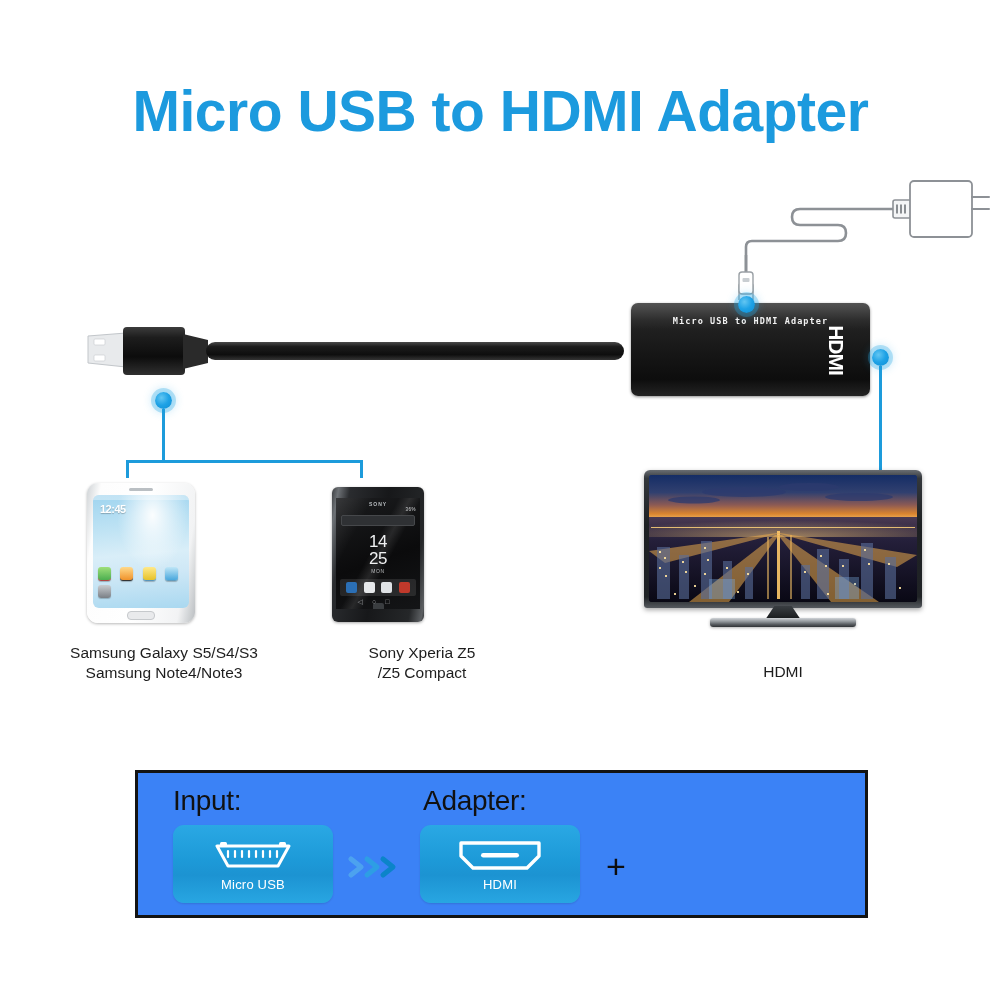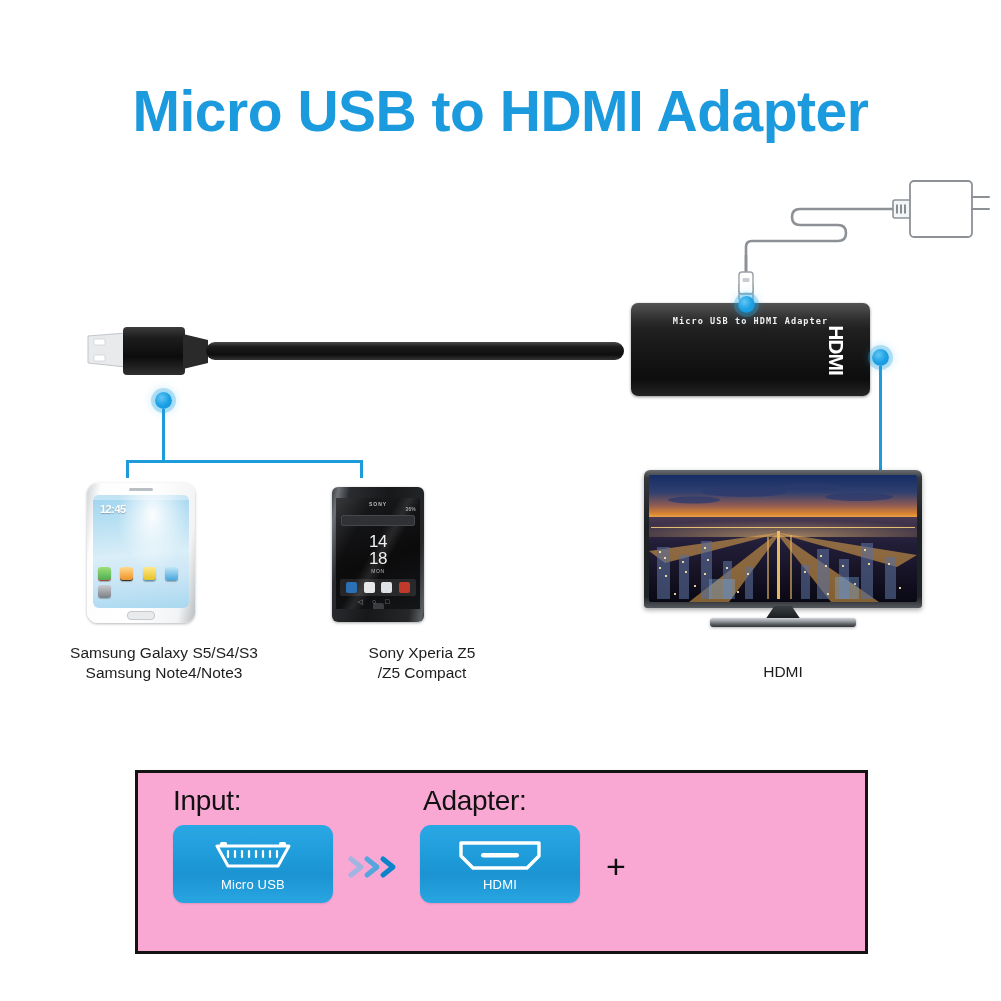--- a/index.html
+++ b/index.html
@@ -199,23 +199,23 @@
   }
   #tv .stand-base{
     position:absolute;left:50%;top:148px;transform:translateX(-50%);
     width:146px;height:9px;border-radius:3px;
     background:linear-gradient(180deg,#cfd3d7 0%,#8d9296 42%,#5a5e62 70%,#2f3235 100%);
     box-shadow:0 1px 3px rgba(0,0,0,.3);
   }
 
   
   #legend{
-    left:135px;top:770px;width:733px;height:184px;
+    left:135px;top:770px;width:733px;height:148px;
     border:3px solid #131313;
-    background:#f9a8d4;
+    background:#3b82f6;
     box-sizing:border-box;
   }
   .lg-head{
     position:absolute;
     color:#111111;
     font-size:28px;
     font-weight:400;
     letter-spacing:-.3px;
     font-family:"Liberation Sans",sans-serif;
   }
@@ -349,21 +349,21 @@
 
   <div class="abs caption" style="left:29px;top:643px;width:270px;">Samsung Galaxy S5/S4/S3
 Samsung Note4/Note3</div>
 
   <div class="phone" id="phone-sony">
     <div class="scr">
       <div class="brand">SONY</div>
       <div class="sbar">36%</div>
       <div class="searchbar"></div>
       <div class="time">14</div>
-      <div class="time" style="top:53px;">18</div>
+      <div class="time" style="top:53px;">25</div>
       <div class="date">MON</div>
       <div class="dock" style="text-align:center;">
         <span class="ic" style="background:#2b6fb5;"></span>
         <span class="ic" style="background:#e6e8ea;"></span>
         <span class="ic" style="background:#dfe2e5;"></span>
         <span class="ic" style="background:#c0392b;"></span>
         <span class="ic" style="background:#3a3d40;"></span>
       </div>
       <div class="navbar">◁○□</div>
     </div>

